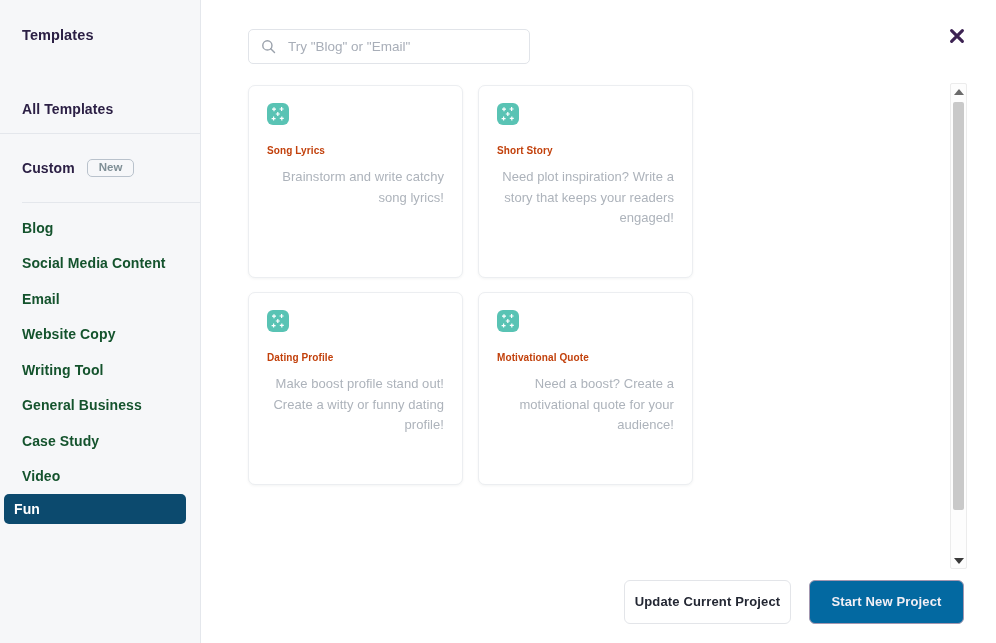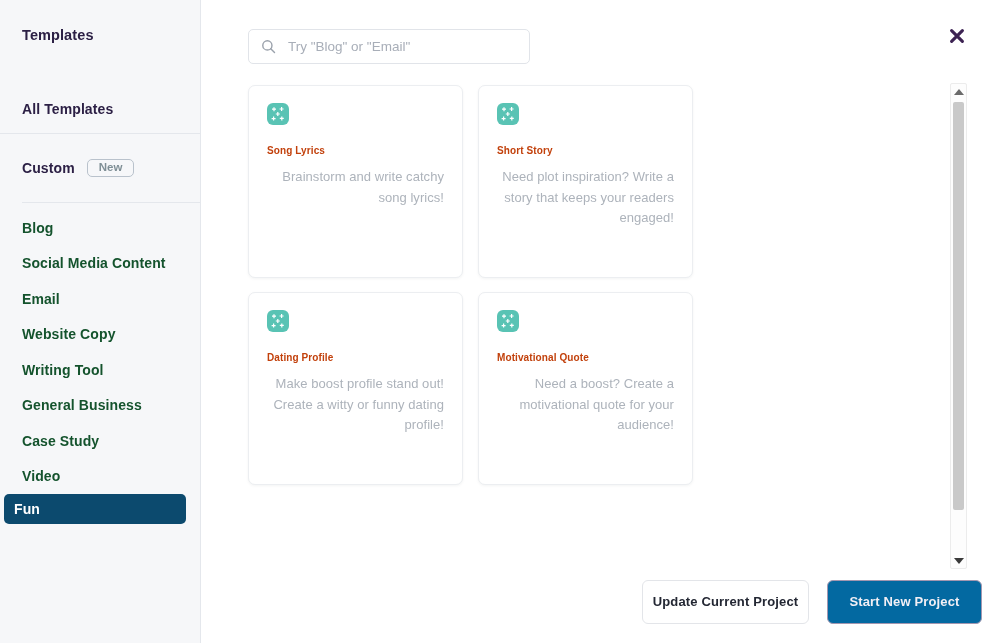--- a/index.html
+++ b/index.html
@@ -255,21 +255,21 @@
 
   
   .footer {
     position: absolute;
     left: 0; right: 0;
     bottom: 0;
     height: 83px;
     display: flex;
     align-items: center;
     justify-content: flex-end;
-    padding-right: 14px;
+    padding-right: 32px;
     gap: 18px;
   }
   .btn {
     font-family: inherit;
     font-size: 13px;
     font-weight: bold;
     letter-spacing: .15px;
     border-radius: 6px;
     cursor: pointer;
     height: 44px;

